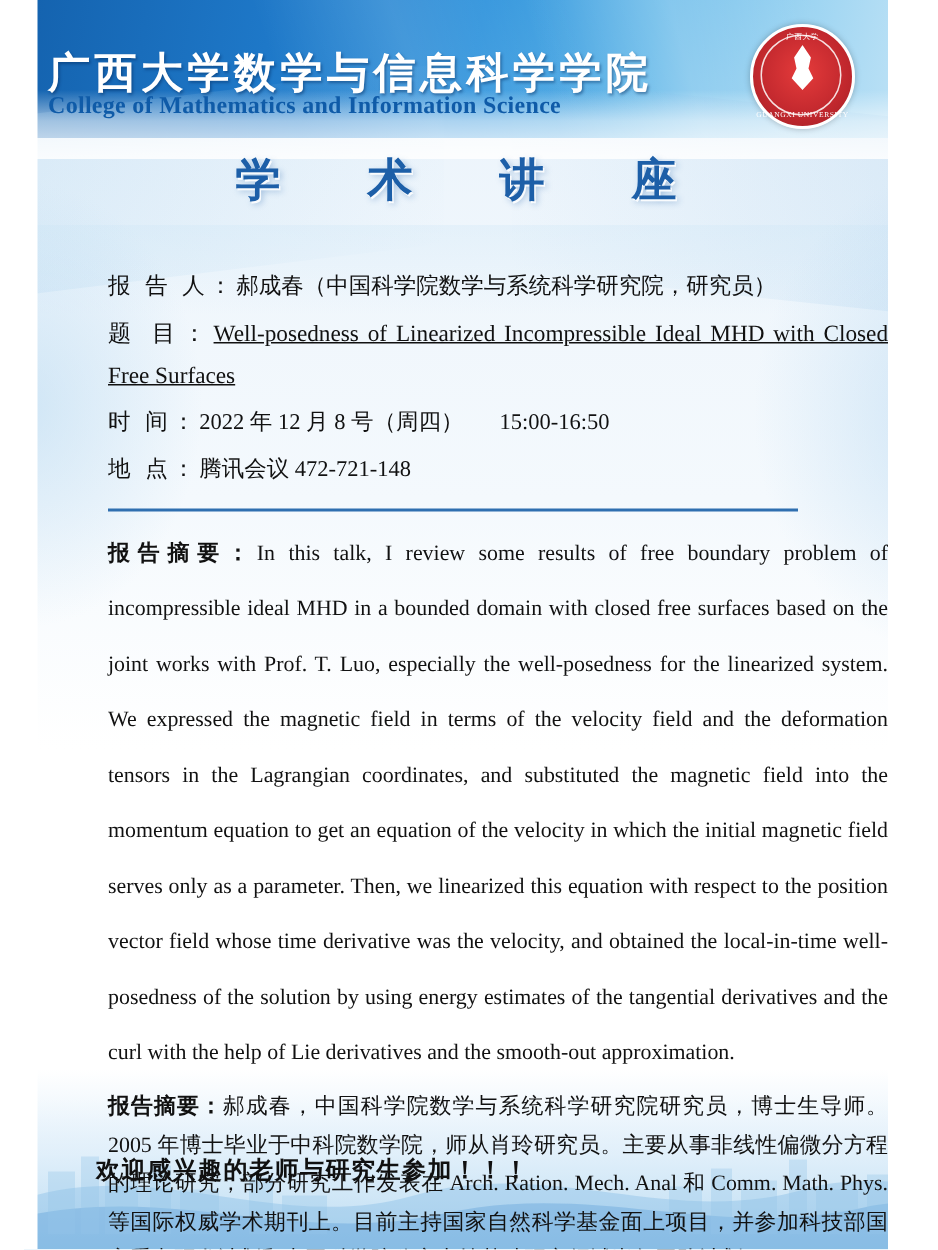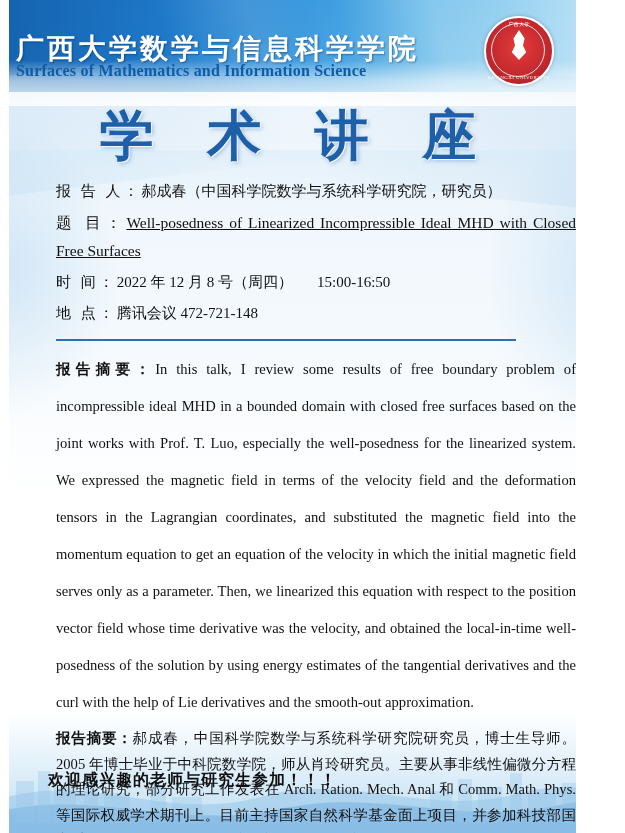--- a/index.html
+++ b/index.html
@@ -12,20 +12,21 @@
     overflow: hidden;
     font-family: "Liberation Serif", serif;
     background: #ffffff;
   }
   .poster {
     position: relative;
     width: 576px;
     height: 833px;
     background: linear-gradient(180deg, #eaf3fb 0%, #f4f9fd 40%, #ffffff 60%, #ffffff 88%, #e9f2fa 100%);
     overflow: hidden;
+    margin-left: 16px;
   }
 
   
   .bg-layer {
     position: absolute;
     left: 0;
     top: 0;
     width: 625px;
     height: 833px;
     pointer-events: none;
@@ -194,23 +195,23 @@
     letter-spacing: 0.4px;
   }
 
   
   .main-title {
     position: absolute;
     left: 0;
     right: 0;
     top: 100px;
     text-align: center;
-    font-family: Liberation Serif, serif;
-    font-weight: bold;
-    font-size: 54px;
+    font-family: Liberation Mono, monospace;
+    font-weight: bold;
+    font-size: 30px;
     letter-spacing: 20px;
     text-indent: 20px;
     color: #1d5fa8;
     text-shadow: 1px 1px 0 rgba(255,255,255,0.9), 2px 2px 4px rgba(31,95,168,0.35);
   }
 
   
   .content {
     position: absolute;
     left: 56px;
@@ -311,21 +312,21 @@
           <rect x="562" y="30" width="16" height="40"></rect>
           <rect x="584" y="42" width="24" height="28"></rect>
         </g>
       </svg>
     </div>
     <div class="edge-left"></div>
     <div class="edge-right"></div>
   </div>
 
   <div class="school-title">广西大学数学与信息科学学院</div>
-  <div class="school-title-en">Surfaces of Mathematics and Information Science</div>
+  <div class="school-title-en">College of Mathematics and Information Science</div>
 
   <div class="logo">
     <div class="logo-ring"></div>
     <div class="logo-flame"></div>
     <div class="logo-text-top">广西大学</div>
     <div class="logo-text-bottom">GUANGXI UNIVERSITY</div>
   </div>
 
   <div class="main-title">学 术 讲 座</div>
 

